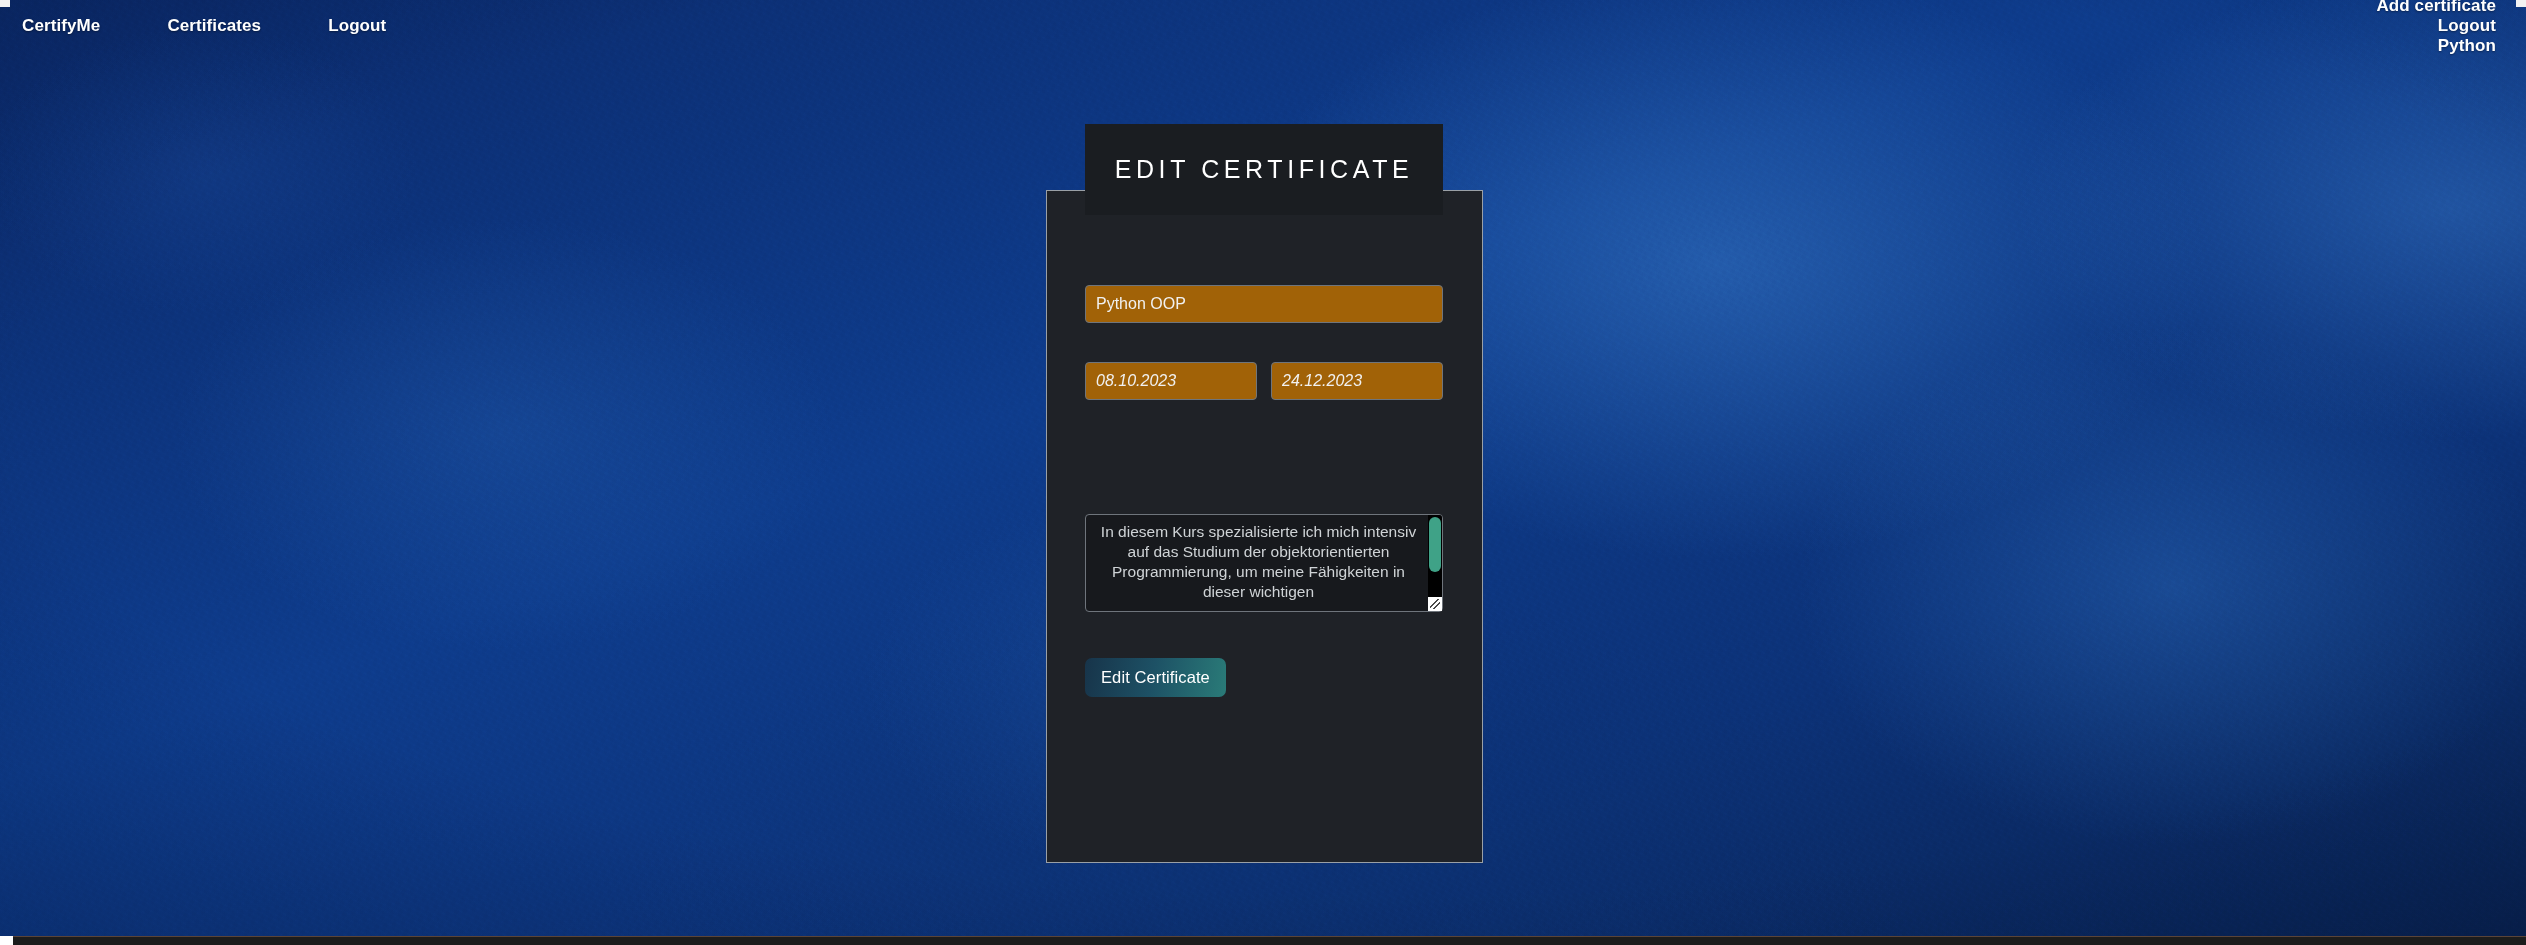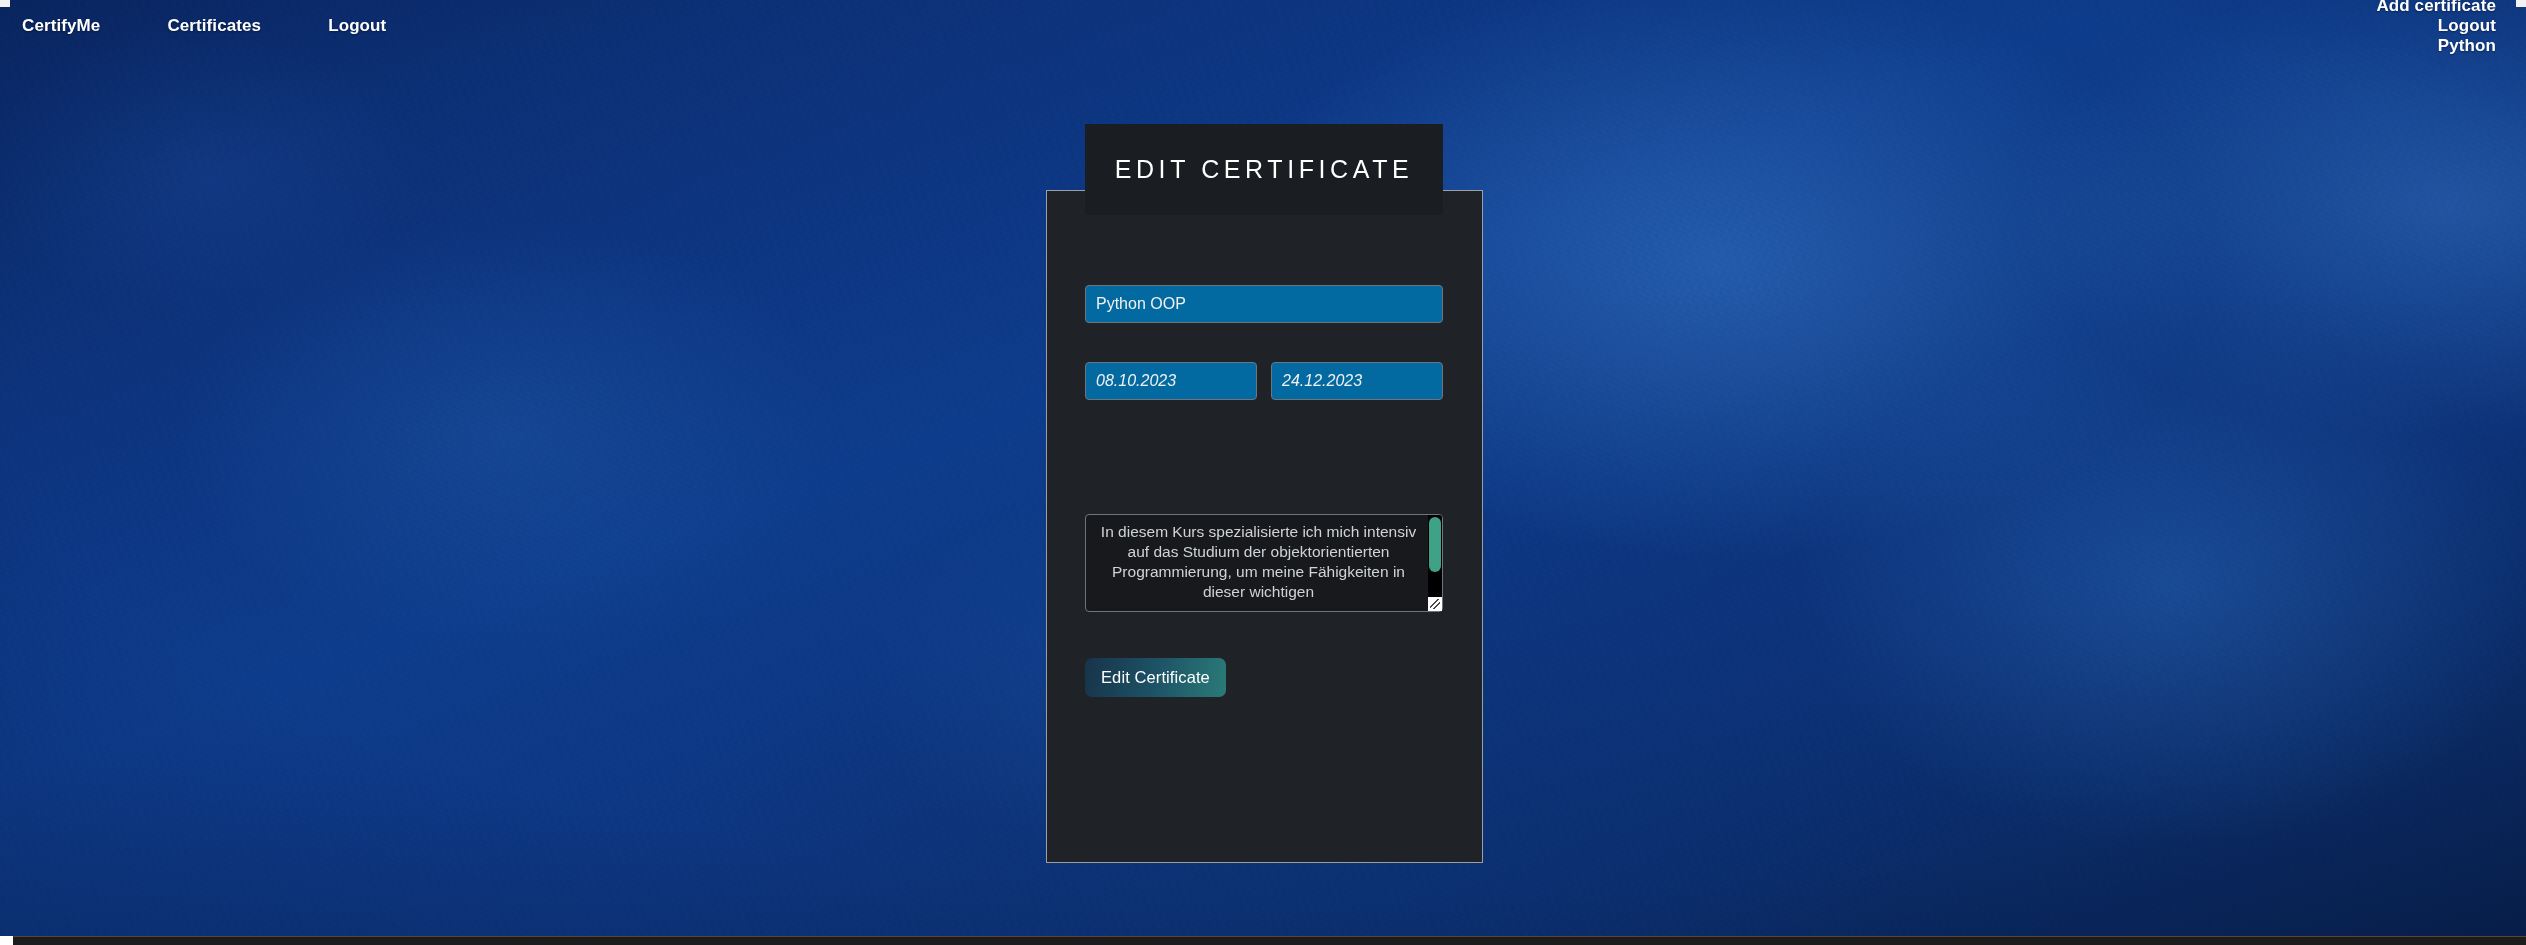--- a/index.html
+++ b/index.html
@@ -139,21 +139,21 @@
     position: absolute;
     left: 1085px;
     top: 285px;
     width: 358px;
     z-index: 16;
   }
 
   .field {
     width: 100%;
     height: 38px;
-    background: #0369a1;
+    background: #a16207;
     color: #f1f1f1;
     border: 1px solid #6f757c;
     border-radius: 4px;
     padding: 0 10px;
     font-family: "Liberation Sans", sans-serif;
     font-size: 16px;
     outline: none;
     display: block;
   }
   .row-spacer-lg { height: 39px; }

